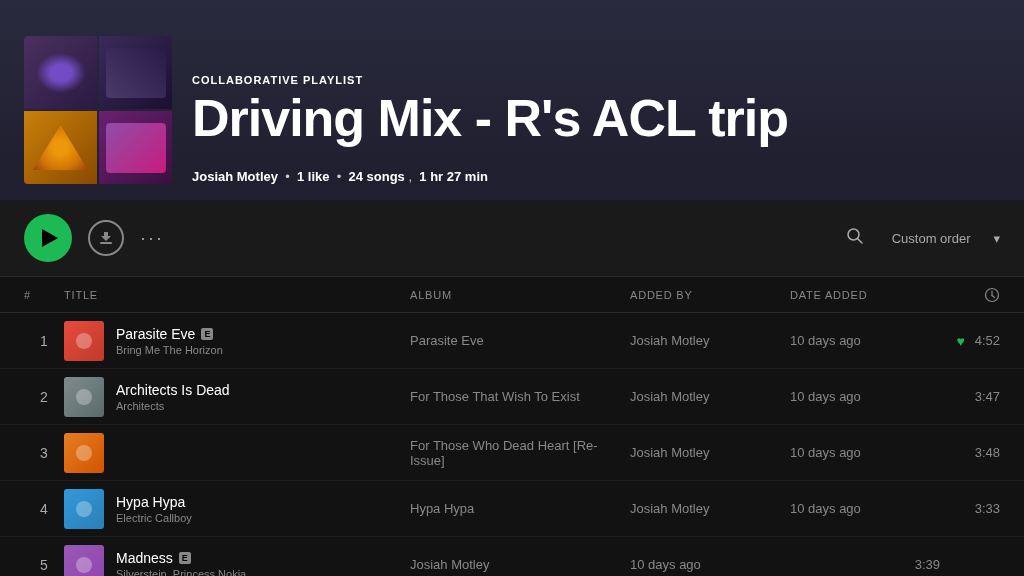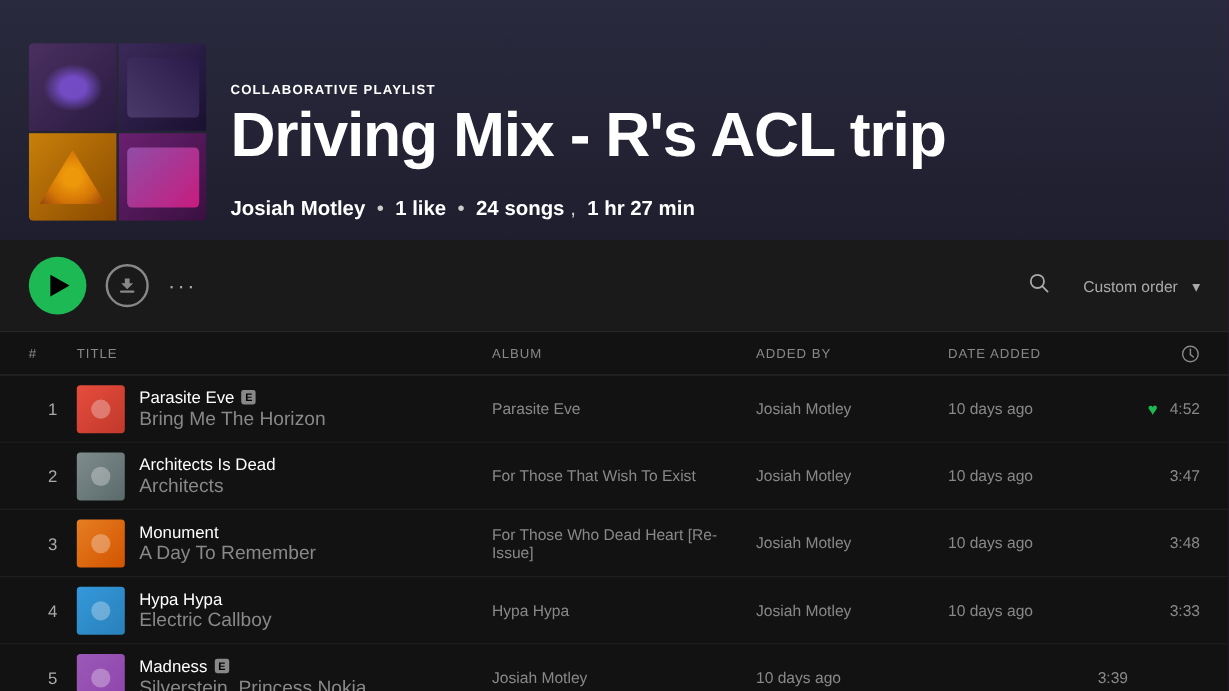--- a/index.html
+++ b/index.html
@@ -119,21 +119,21 @@
     .hero-title {
       font-size: 52px;
       font-weight: 900;
       color: #fff;
       line-height: 1;
       margin-bottom: 25px;
       letter-spacing: -1px;
     }
 
     .hero-meta {
-      font-size: 17px;
+      font-size: 13px;
       color: #ccc;
     }
 
     .hero-meta span {
       color: #fff;
       font-weight: 600;
     }
 
     
     .controls-bar {
@@ -194,21 +194,21 @@
     .search-icon-btn {
       color: #aaa;
       font-size: 18px;
       cursor: pointer;
       margin-right: 12px;
     }
 
     .sort-btn {
       display: flex;
       align-items: center;
-      gap: 12px;
+      gap: 23px;
       color: #aaa;
       font-size: 13px;
       cursor: pointer;
       background: transparent;
       border: none;
       outline: none;
     }
 
     
     .track-list {
@@ -282,21 +282,21 @@
     .track-name-explicit {
       font-size: 9px;
       background: #888;
       color: #000;
       padding: 1px 3px;
       border-radius: 2px;
       font-weight: 700;
     }
 
     .track-artist {
-      font-size: 16px;
+      font-size: 11px;
       color: #888;
       margin-top: 2px;
     }
 
     .track-title-block { display: flex; flex-direction: column; }
 
     .track-album {
       font-size: 13px;
       color: #888;
     }
@@ -479,24 +479,20 @@
           </div>
     </div>
         <div class="track-row">
       <div class="track-num">3</div>
       <div class="track-info">
         <div class="track-thumb t3">
           <svg width="20" height="20" viewBox="0 0 20 20" fill="rgba(255,255,255,0.3)">
             <circle cx="10" cy="10" r="8"></circle>
           </svg>
         </div>
-        <div class="track-title-block">
-          <div class="track-name">Monument </div>
-          <div class="track-artist">A Day To Remember</div>
-        </div>
       </div>
       <div class="track-album">For Those Who Dead Heart [Re-Issue]</div>
       <div class="track-added-by">Josiah Motley</div>
       <div class="track-date">10 days ago</div>
       <div class="track-duration">
             <span>3:48</span>
           </div>
     </div>
         <div class="track-row">
       <div class="track-num">4</div>

